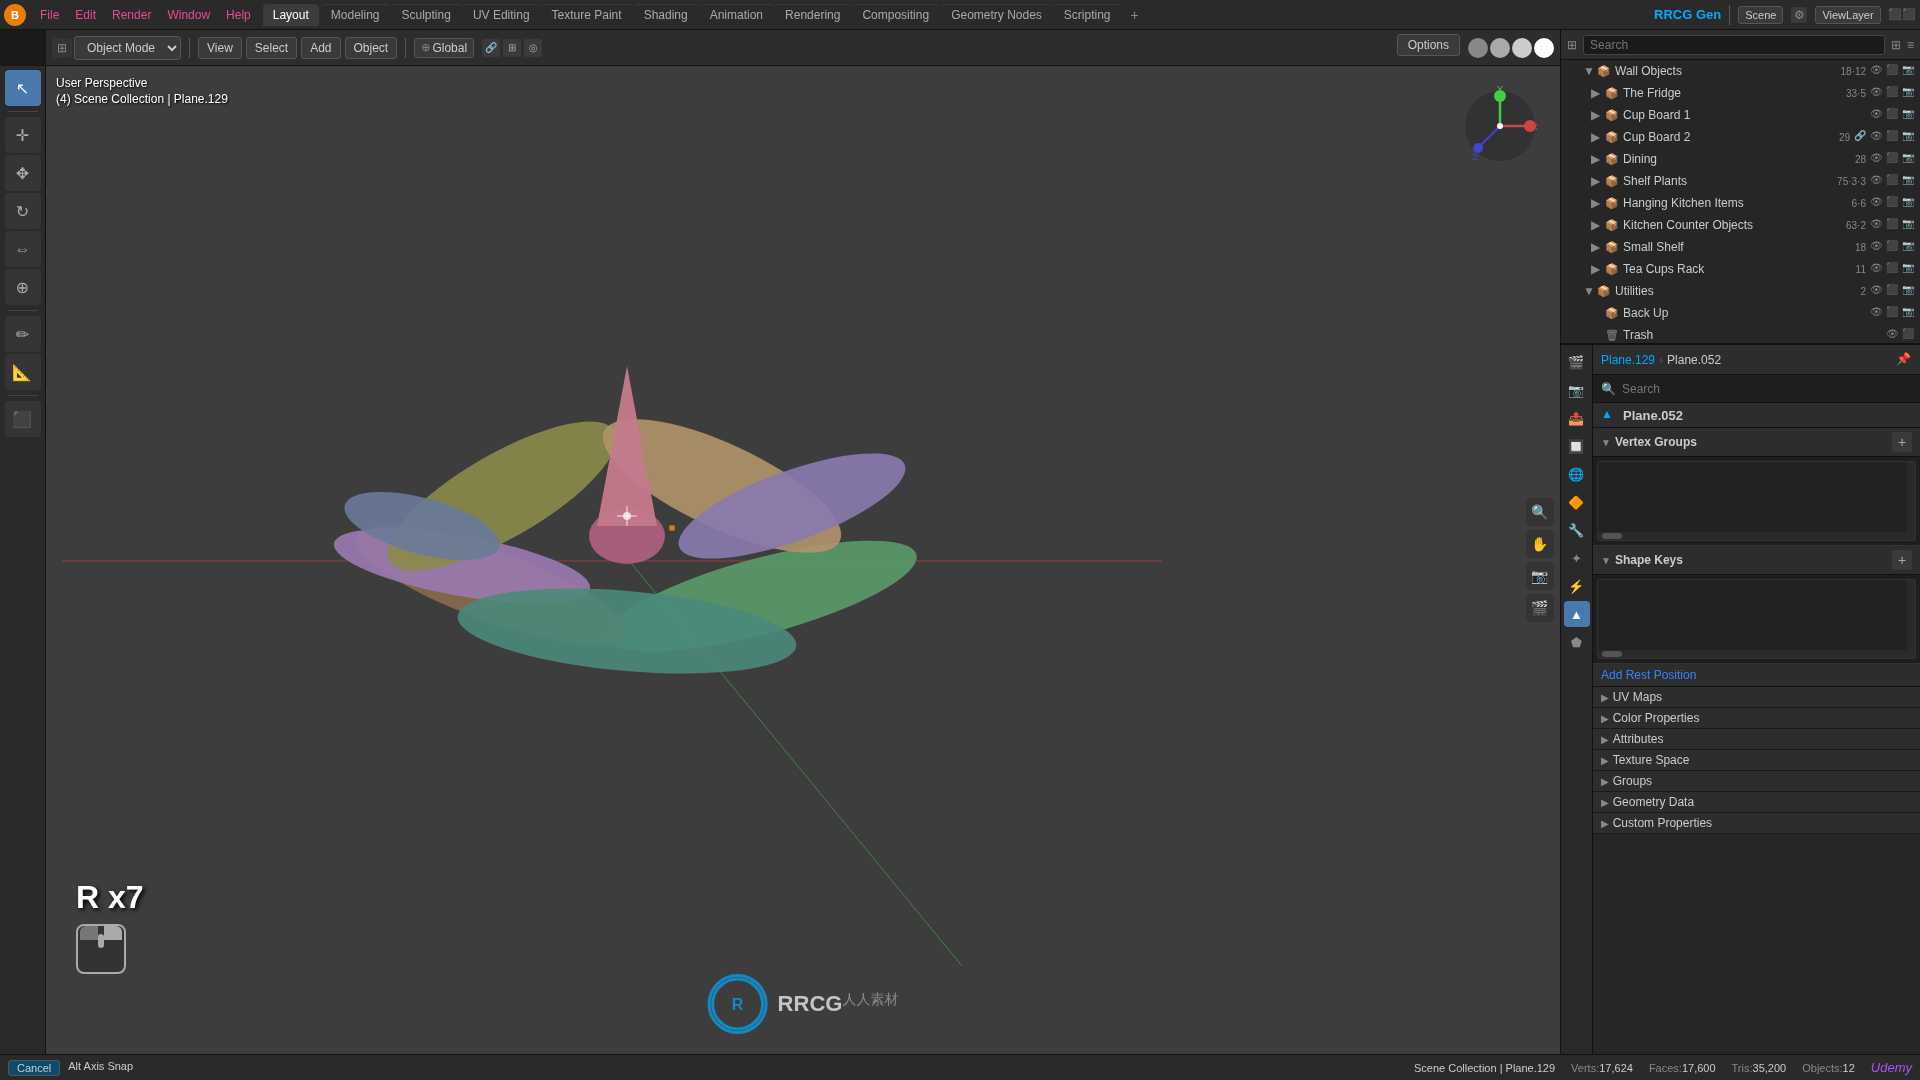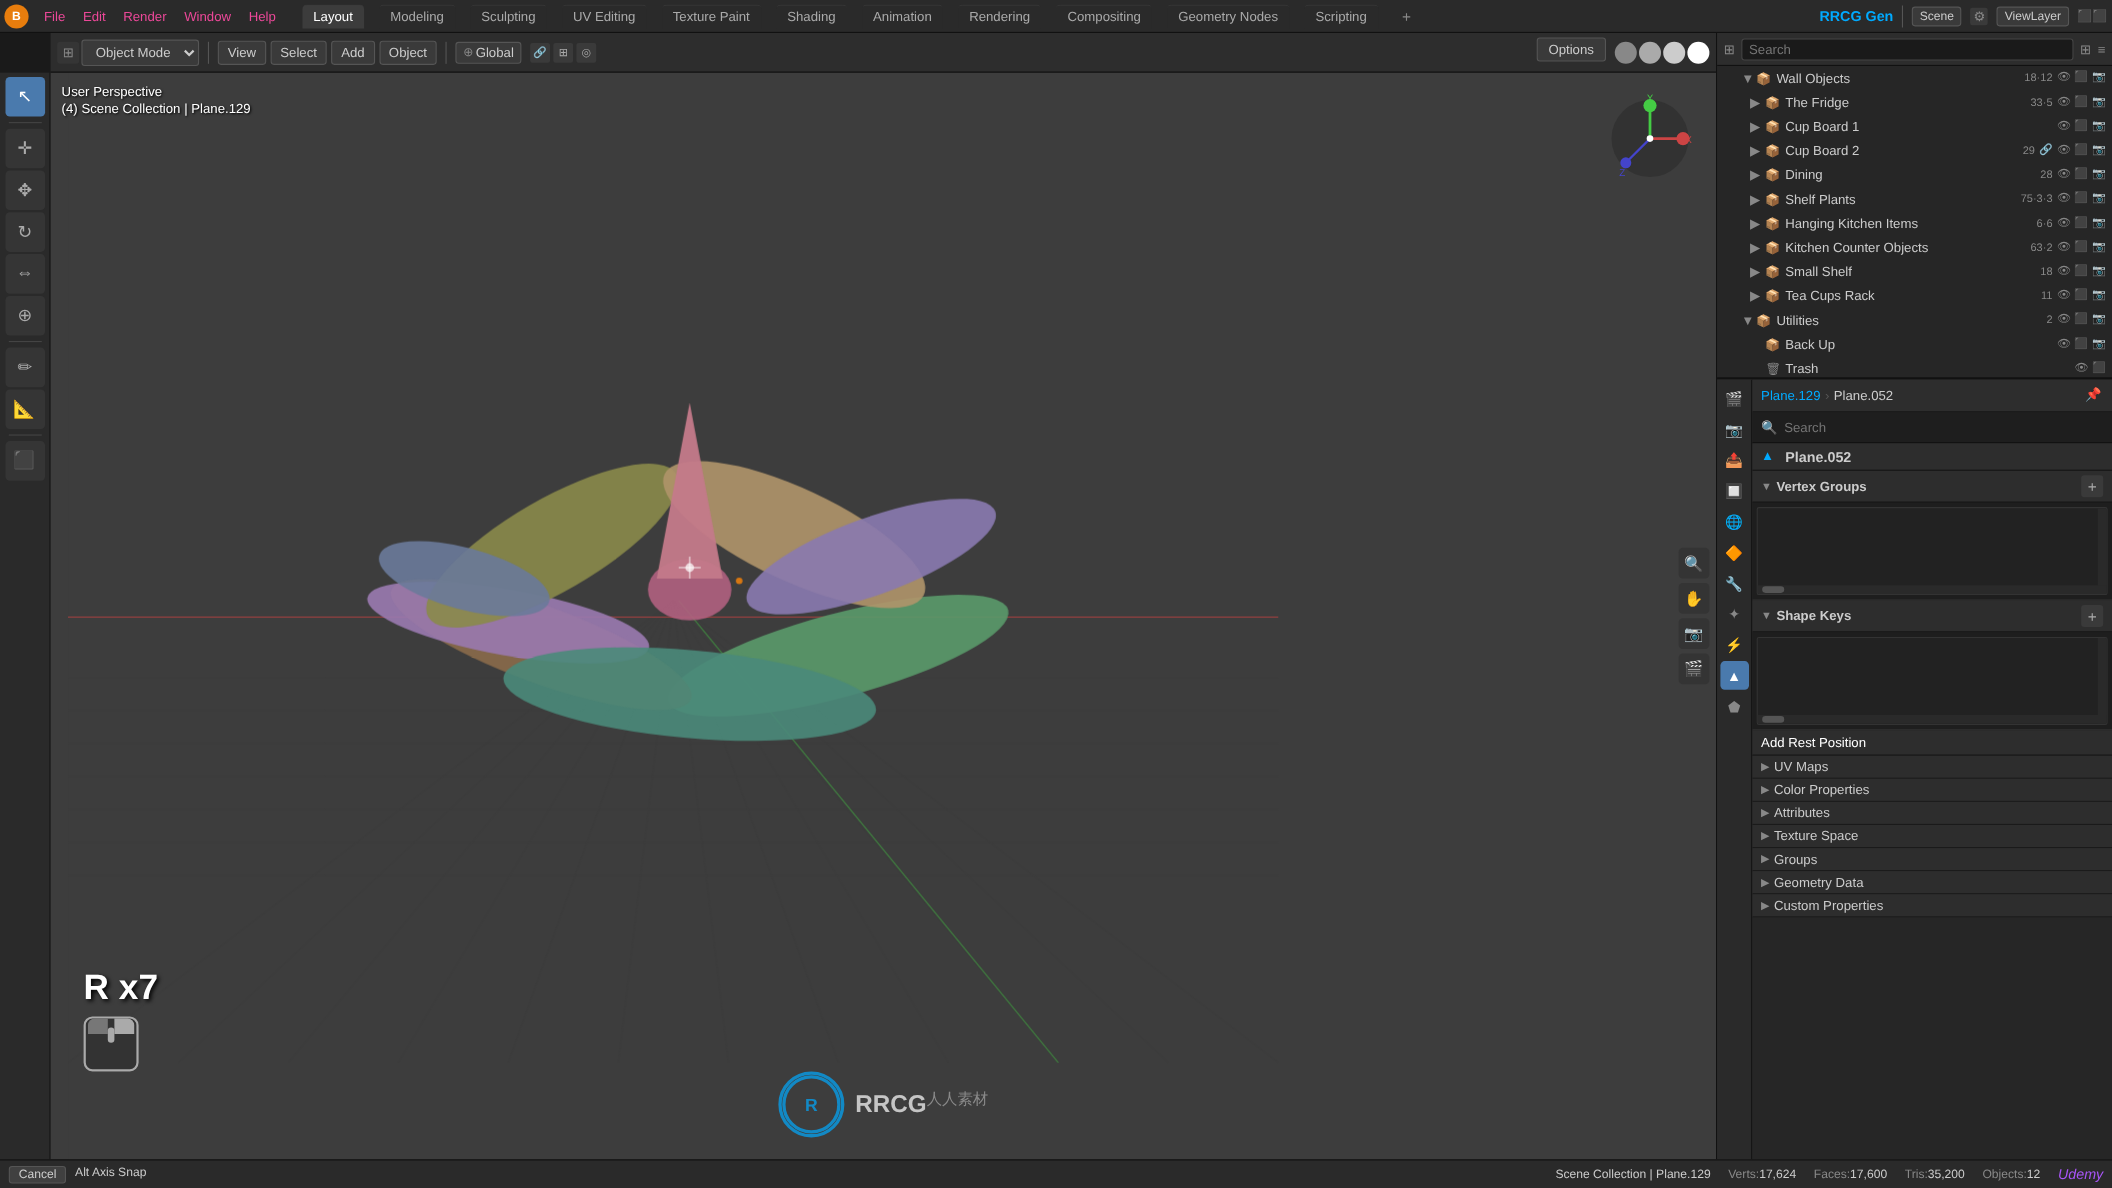--- a/index.html
+++ b/index.html
@@ -32,22 +32,22 @@
     }
     .menu-item {
       padding: 2px 8px;
       cursor: pointer;
       color: #ec4899;
       font-size: 12px;
       border-radius: 3px;
     }
     .workspace-tabs {
       display: flex;
-      margin-left: 16px;
-      gap: 14px;
+      margin-left: 4px;
+      gap: 2px;
     }
     .workspace-tab {
       padding: 3px 10px;
       background: #2a2a2a;
       border-radius: 4px 4px 0 0;
       cursor: pointer;
       font-size: 12px;
       color: #aaa;
       border-top: 1px solid #3a3a3a;
     }
@@ -452,21 +452,21 @@
     }
 
     .add-rest-btn {
       display: flex;
       align-items: flex-end;
       padding: 4px 8px;
       background: #2d2d2d;
       border-bottom: 1px solid #111;
       cursor: pointer;
       gap: 4px;
-      color: #ffffff;
+      color: #3b82f6;
       font-size: 12px;
     }
 
     .section-row {
       display: flex;
       align-items: center;
       padding: 3px 8px;
       background: #2d2d2d;
       border-bottom: 1px solid #1a1a1a;
       cursor: pointer;
@@ -487,21 +487,21 @@
       position: absolute;
       bottom: 0;
       left: 0;
       right: 0;
     }
     .status-item { font-size: 11px; color: #888; }
     .status-item span { color: #ccc; }
     .status-left { display: flex; gap: 8px; }
     .status-right { margin-left: auto; display: flex; gap: 16px; align-items: center; }
     .cancel-btn {
-      background: #404040;
+      background: #0c4a6e;
       border: 1px solid #555;
       color: #ccc;
       padding: 1px 8px;
       border-radius: 3px;
       cursor: pointer;
       font-size: 11px;
     }
 
     
     #viewport-svg {

